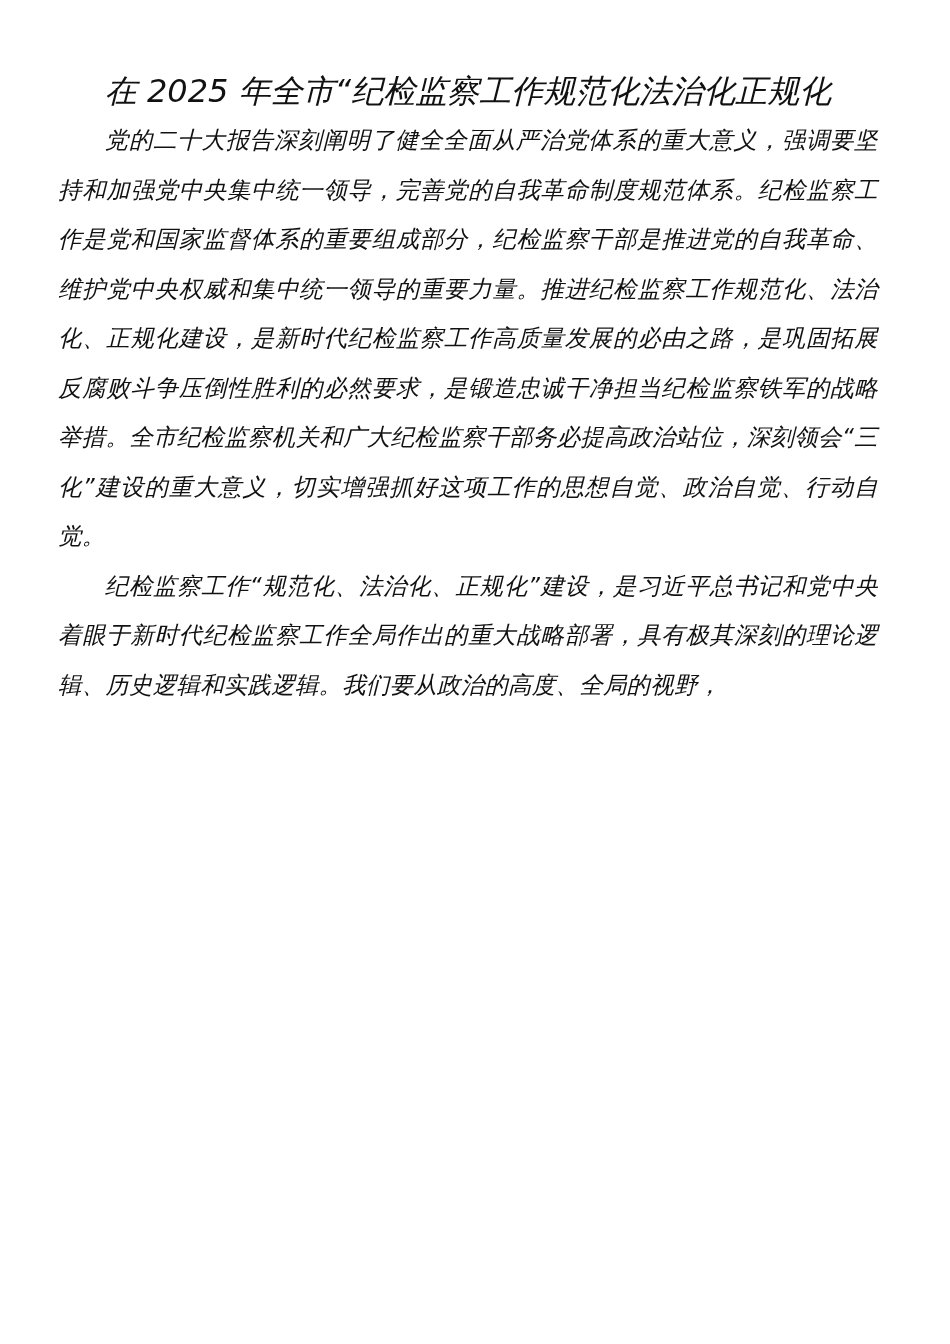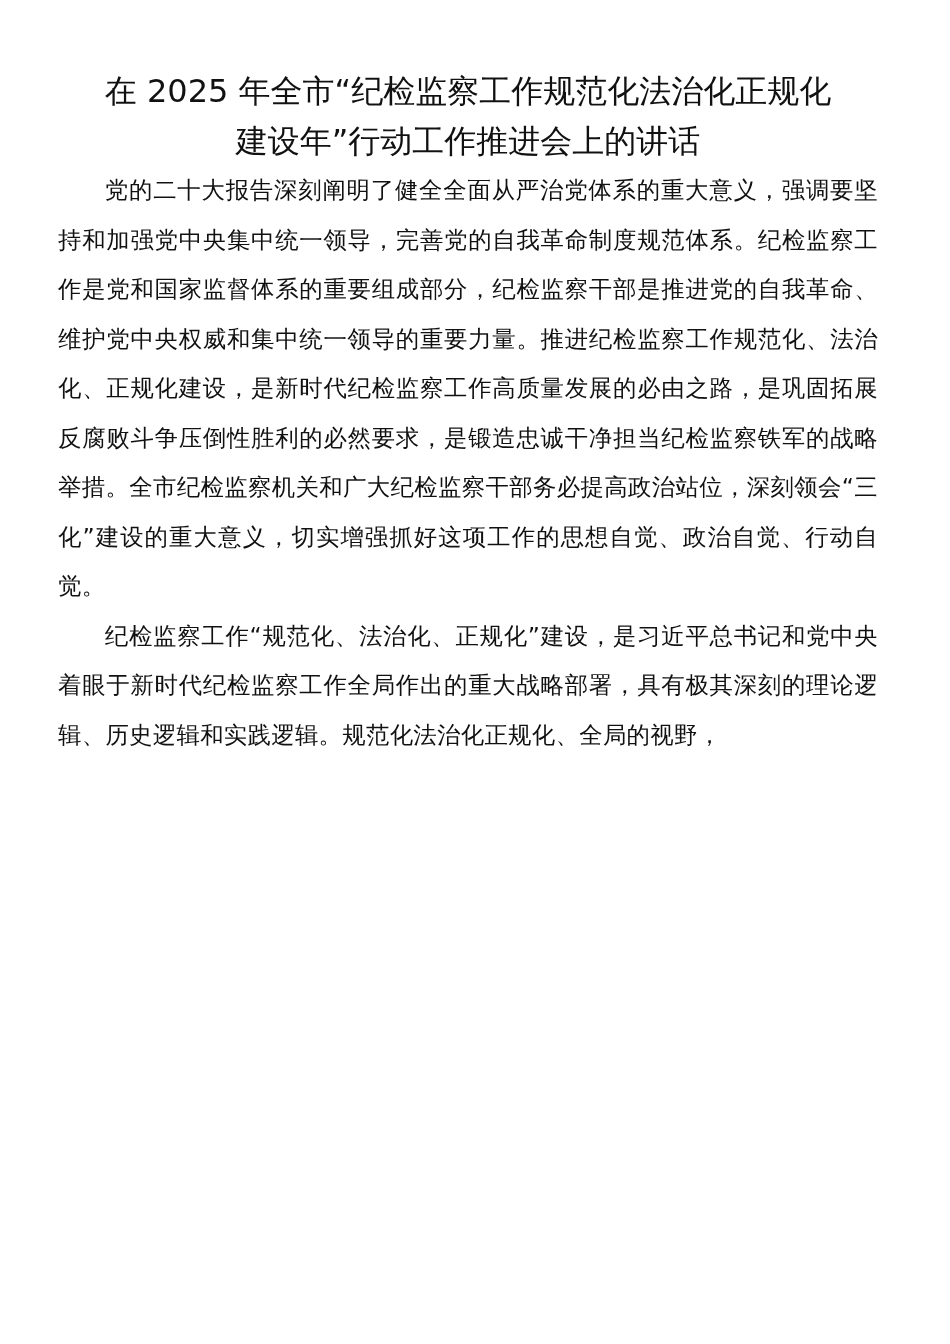--- a/index.html
+++ b/index.html
@@ -13,20 +13,21 @@
       overflow: hidden;
       position: relative;
       font-family: "DejaVu Sans", "Liberation Sans", sans-serif;
       color: #111111;
     }
     .page {
       position: absolute;
       left: 58px;
       top: 66px;
       width: 820px;
+      font-style: italic;
     }
     .title {
       text-align: center;
       font-size: 32px;
       line-height: 50px;
       margin: 0;
       font-weight: normal;
       letter-spacing: 0px;
       width: 820px;
     }
@@ -54,17 +55,16 @@
       text-indent: 2em;
       letter-spacing: 0.3px;
     }
   </style>
 </head>
 <body>
 
 <div class="page">
   <h1 class="title">
     <span>在 2025 年全市“纪检监察工作规范化法治化正规化</span><br>
-    <span>建设年”行动工作推进会上的讲话</span>
   </h1>
   <p class="para">党的二十大报告深刻阐明了健全全面从严治党体系的重大意义，强调要坚持和加强党中央集中统一领导，完善党的自我革命制度规范体系。纪检监察工作是党和国家监督体系的重要组成部分，纪检监察干部是推进党的自我革命、维护党中央权威和集中统一领导的重要力量。推进纪检监察工作规范化、法治化、正规化建设，是新时代纪检监察工作高质量发展的必由之路，是巩固拓展反腐败斗争压倒性胜利的必然要求，是锻造忠诚干净担当纪检监察铁军的战略举措。全市纪检监察机关和广大纪检监察干部务必提高政治站位，深刻领会“三化”建设的重大意义，切实增强抓好这项工作的思想自觉、政治自觉、行动自觉。</p>
-  <p class="para">纪检监察工作“规范化、法治化、正规化”建设，是习近平总书记和党中央着眼于新时代纪检监察工作全局作出的重大战略部署，具有极其深刻的理论逻辑、历史逻辑和实践逻辑。规范化法治化正规化、全局的视野，</p>
+  <p class="para">纪检监察工作“规范化、法治化、正规化”建设，是习近平总书记和党中央着眼于新时代纪检监察工作全局作出的重大战略部署，具有极其深刻的理论逻辑、历史逻辑和实践逻辑。我们要从政治的高度、全局的视野，</p>
 </div>
 
 </body></html>

